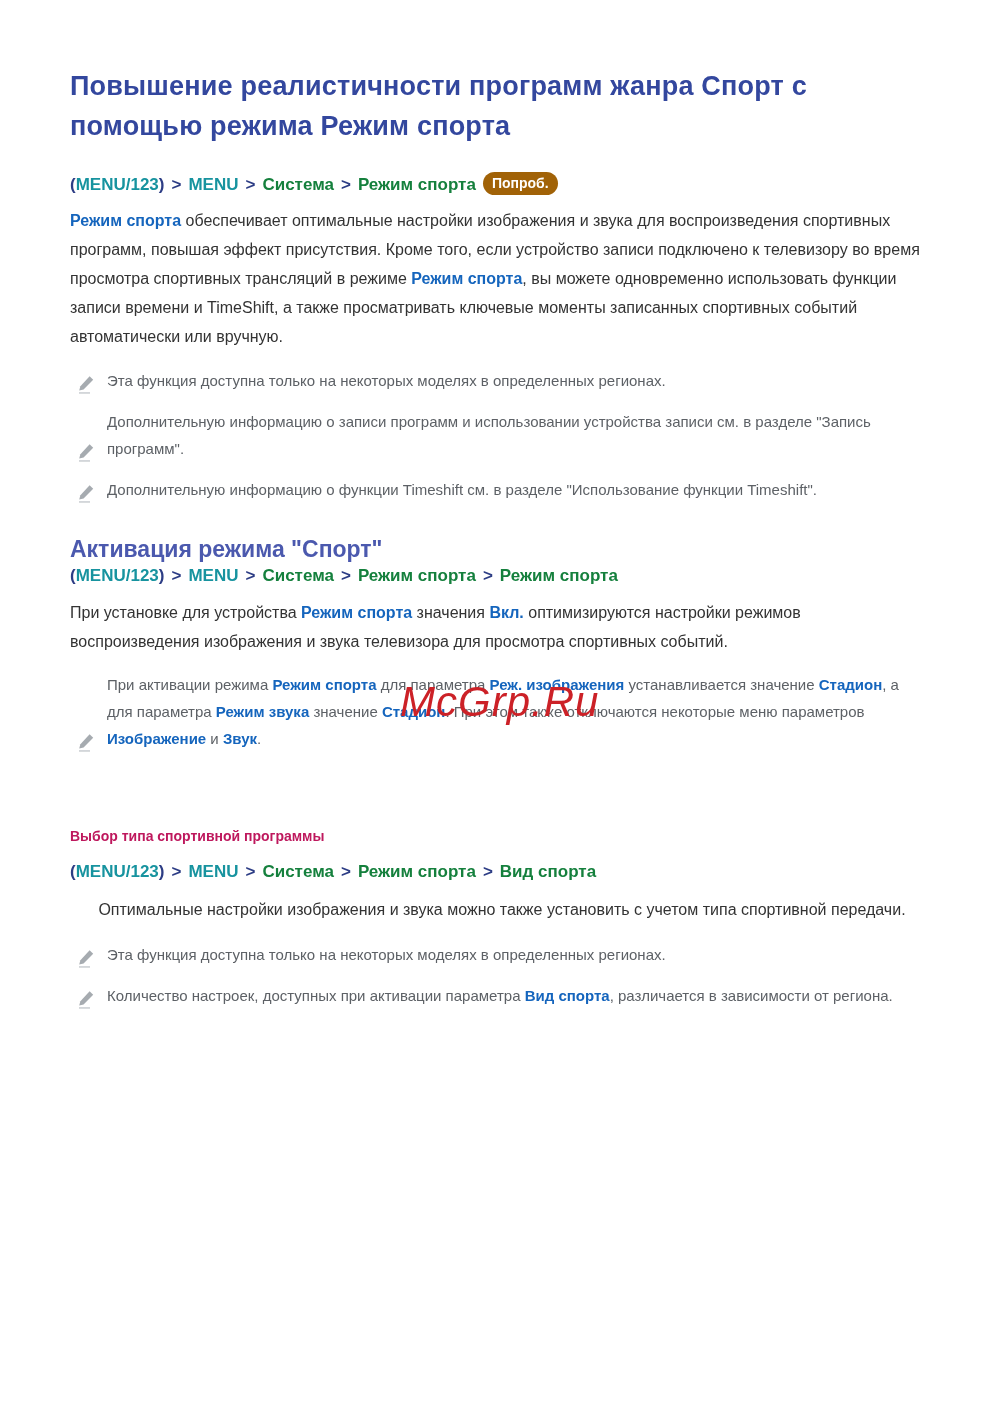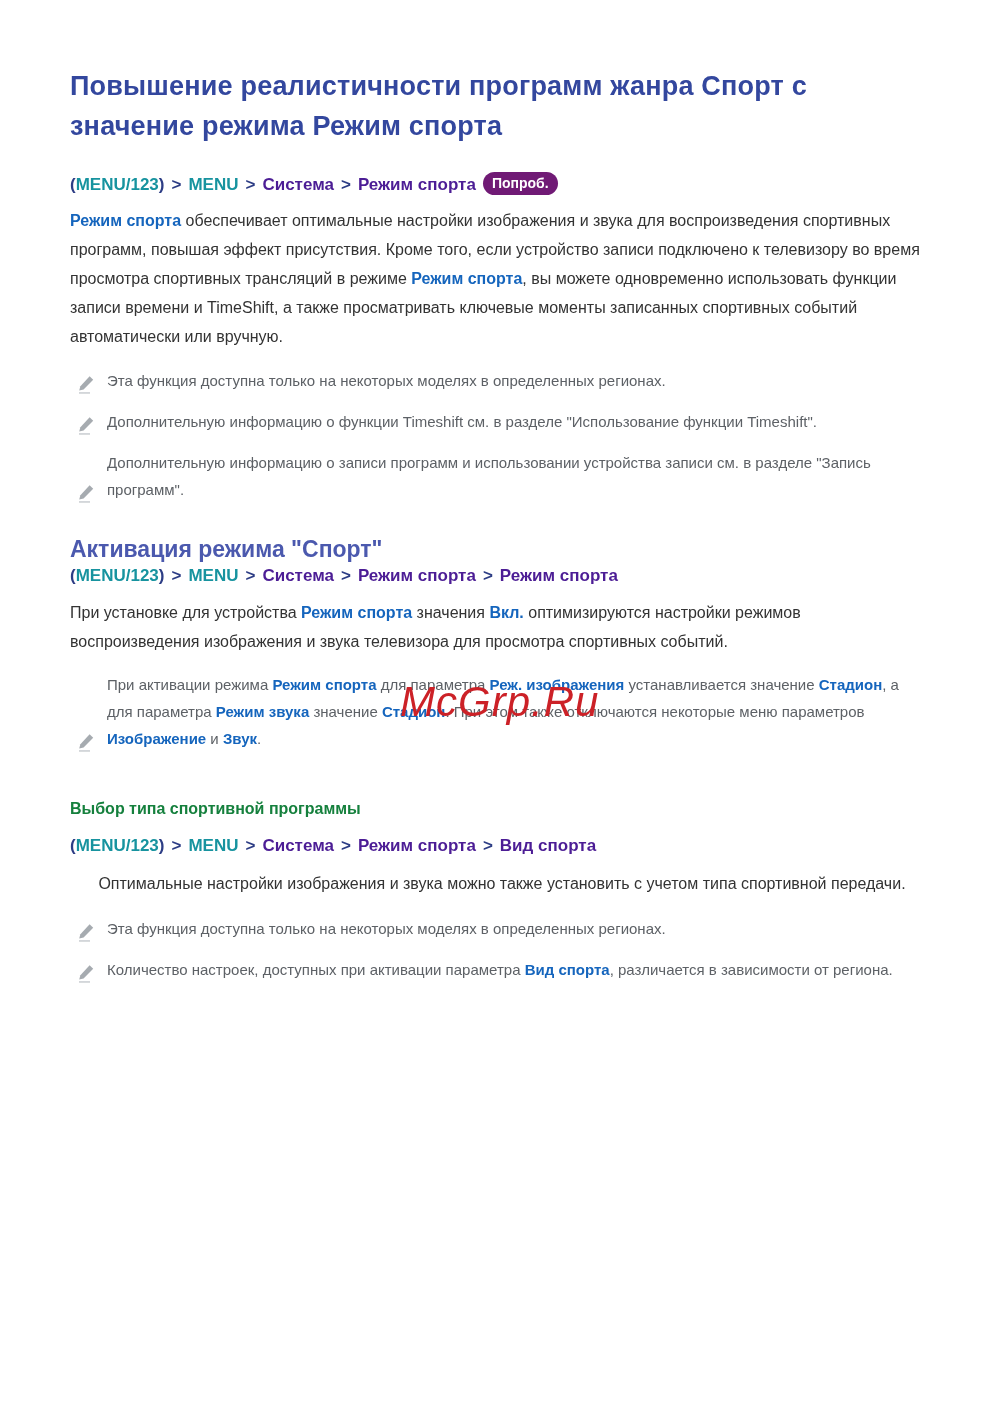--- a/index.html
+++ b/index.html
@@ -26,24 +26,24 @@
 
   .breadcrumb {
     font-size:17px;
     font-weight:bold;
     color:#2d3d85;
     white-space:nowrap;
   }
   .seg-paren { color:#2d3d85; }
   .seg-teal  { color:#17939f; }
   .seg-sep   { color:#2d3d85; margin:0 7px; }
-  .seg-blue  { color:#4c1d95; }
+  .seg-blue  { color:#15803d; }
   .seg-badge {
     display:inline-block;
-    background:#701a75;
+    background:#a16207;
     color:#ffffff;
     font-size:14px;
     font-weight:bold;
     line-height:1;
     padding:4px 9px 5px 9px;
     border-radius:12px;
     margin-left:7px;
     vertical-align:2px;
   }
 
@@ -81,24 +81,24 @@
     margin-top:33px;
     font-size:23px;
     font-weight:bold;
     color:#4b59ae;
   }
   .bc-2 { margin-top:3px; }
   .para-2 { margin-top:12px; max-width:865px; }
   .notes-block-2 { margin-top:15px; }
 
   h3.subsection-heading {
-    margin-top:48px;
-    font-size:16px;
-    font-weight:bold;
-    color:#15803d;
+    margin-top:76px;
+    font-size:14px;
+    font-weight:bold;
+    color:#be185d;
   }
   .bc-3 { margin-top:18px; }
   .para-3 { margin-top:13px; max-width:900px;text-align:center; }
   .notes-block-3 { margin-top:17px; }
 
   .watermark {
     position:absolute;
     left:400px;
     top:678px;
     font-size:42px;
@@ -111,21 +111,21 @@
   .pencil-svg { display:block; }
 </style>
 </head>
 <body>
 
 <div class="page">
   <div class="content">
 
     <h1 class="doc-title">
       <span class="t-line">Повышение реалистичности программ жанра Спорт с</span>
-      <span class="t-line">значение режима Режим спорта</span>
+      <span class="t-line">помощью режима Режим спорта</span>
     </h1>
 
     <div class="breadcrumb bc-1"><span class="seg-paren">(</span><span class="seg-teal">MENU/123</span><span class="seg-paren">)</span><span class="seg-sep">&gt;</span><span class="seg-teal">MENU</span><span class="seg-sep">&gt;</span><span class="seg-blue">Система</span><span class="seg-sep">&gt;</span><span class="seg-blue">Режим спорта</span><span class="seg-badge">Попроб.</span></div>
 
     <p class="body-text para-1"><span class="seg-b">Режим спорта</span><span class="seg-t"> обеспечивает оптимальные настройки изображения и звука для воспроизведения спортивных программ, повышая эффект присутствия. Кроме того, если устройство записи подключено к телевизору во время просмотра спортивных трансляций в режиме </span><span class="seg-b">Режим спорта</span><span class="seg-t">, вы можете одновременно использовать функции записи времени и TimeShift, а также просматривать ключевые моменты записанных спортивных событий автоматически или вручную.</span></p>
 
     <div class="notes-block">
       <div class="note">
         <span class="note-icon">
           <svg class="pencil-svg" width="17" height="19" viewBox="0 0 17 19">
@@ -135,30 +135,30 @@
         </span>
         <div class="note-text"><span class="seg-t">Эта функция доступна только на некоторых моделях в определенных регионах.</span></div>
       </div>
       <div class="note">
         <span class="note-icon">
           <svg class="pencil-svg" width="17" height="19" viewBox="0 0 17 19">
             <path d="M11.6 1.2 L15.2 4.8 L5.6 14.4 L1.2 15.6 L2.4 11.2 Z" fill="#a6abb0"></path>
             <rect x="1" y="17.2" width="11" height="1.5" fill="#c9cdd1"></rect>
           </svg>
         </span>
+        <div class="note-text"><span class="seg-t">Дополнительную информацию о записи программ и использовании устройства записи см. в разделе "Запись программ".</span></div>
+      </div>
+      <div class="note">
+        <span class="note-icon">
+          <svg class="pencil-svg" width="17" height="19" viewBox="0 0 17 19">
+            <path d="M11.6 1.2 L15.2 4.8 L5.6 14.4 L1.2 15.6 L2.4 11.2 Z" fill="#a6abb0"></path>
+            <rect x="1" y="17.2" width="11" height="1.5" fill="#c9cdd1"></rect>
+          </svg>
+        </span>
         <div class="note-text"><span class="seg-t">Дополнительную информацию о функции Timeshift см. в разделе "Использование функции Timeshift".</span></div>
-      </div>
-      <div class="note">
-        <span class="note-icon">
-          <svg class="pencil-svg" width="17" height="19" viewBox="0 0 17 19">
-            <path d="M11.6 1.2 L15.2 4.8 L5.6 14.4 L1.2 15.6 L2.4 11.2 Z" fill="#a6abb0"></path>
-            <rect x="1" y="17.2" width="11" height="1.5" fill="#c9cdd1"></rect>
-          </svg>
-        </span>
-        <div class="note-text"><span class="seg-t">Дополнительную информацию о записи программ и использовании устройства записи см. в разделе "Запись программ".</span></div>
       </div>
     </div>
 
     <h2 class="section-heading">Активация режима "Спорт"</h2>
 
     <div class="breadcrumb bc-2"><span class="seg-paren">(</span><span class="seg-teal">MENU/123</span><span class="seg-paren">)</span><span class="seg-sep">&gt;</span><span class="seg-teal">MENU</span><span class="seg-sep">&gt;</span><span class="seg-blue">Система</span><span class="seg-sep">&gt;</span><span class="seg-blue">Режим спорта</span><span class="seg-sep">&gt;</span><span class="seg-blue">Режим спорта</span></div>
 
     <p class="body-text para-2"><span class="seg-t">При установке для устройства </span><span class="seg-b">Режим спорта</span><span class="seg-t"> значения </span><span class="seg-b">Вкл.</span><span class="seg-t"> оптимизируются настройки режимов воспроизведения изображения и звука телевизора для просмотра спортивных событий.</span></p>
 
     <div class="notes-block notes-block-2">

